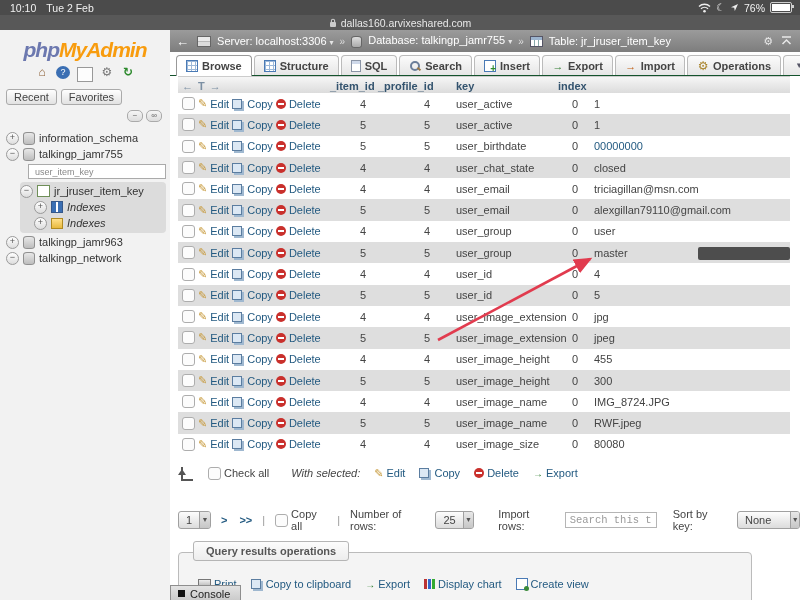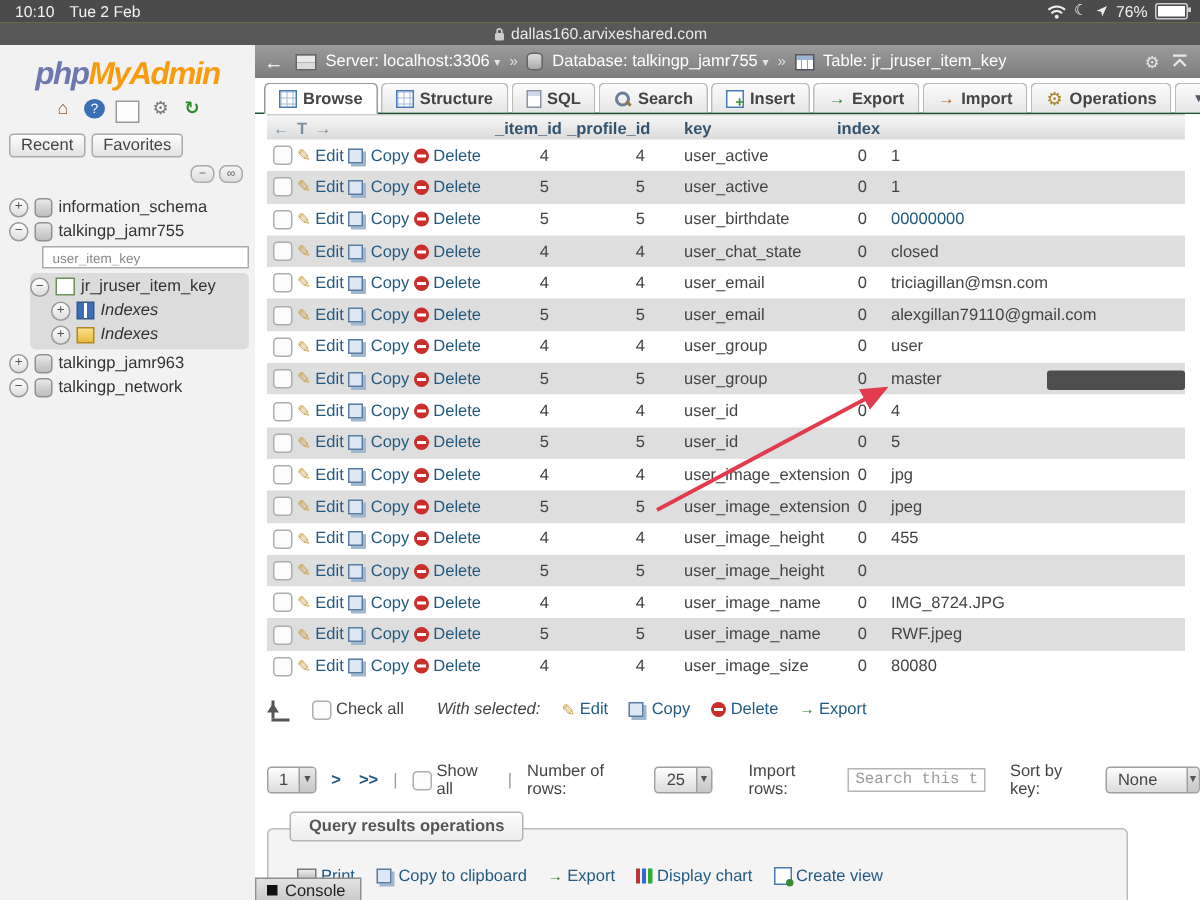--- a/index.html
+++ b/index.html
@@ -626,20 +626,21 @@
             </span>
           <span class="actlink">
               <span class="i-del"></span>
               <span>Delete</span>
             </span>
         </span>
         <span class="c-item">5</span>
         <span class="c-prof">5</span>
         <span class="c-key">user_image_height</span>
         <span class="c-idx">0</span>
+        <span class="c-val">300</span>
       </div>
         <div class="rrow">
         <span class="c-act">
           <span class="cb"></span>
           <span class="actlink">
               <span class="i-pencil">✎</span>
               <span>Edit</span>
             </span>
           <span class="actlink">
               <span class="i-copy"></span>
@@ -736,21 +737,21 @@
         <span class="txt">1</span>
         <span class="dd">▼</span>
       </span>
       <span class="pagelinks">
         <span class="link">&gt;</span>
         <span class="link">&gt;&gt;</span>
       </span>
       <span class="vsep">|</span>
       <span class="actlink" style="color:#444;">
         <span class="cb"></span>
-        <span>Show all</span>
+        <span>Copy all</span>
       </span>
       <span class="vsep">|</span>
       <span>Number of rows:</span>
       <span class="selectbox">
         <span class="txt">25</span>
         <span class="dd">▼</span>
       </span>
       <span style="margin-left:14px;">Import rows:</span>
       <input class="filterinput" placeholder="Search this table" style="">
       <span style="margin-left:6px;">Sort by key:</span>

